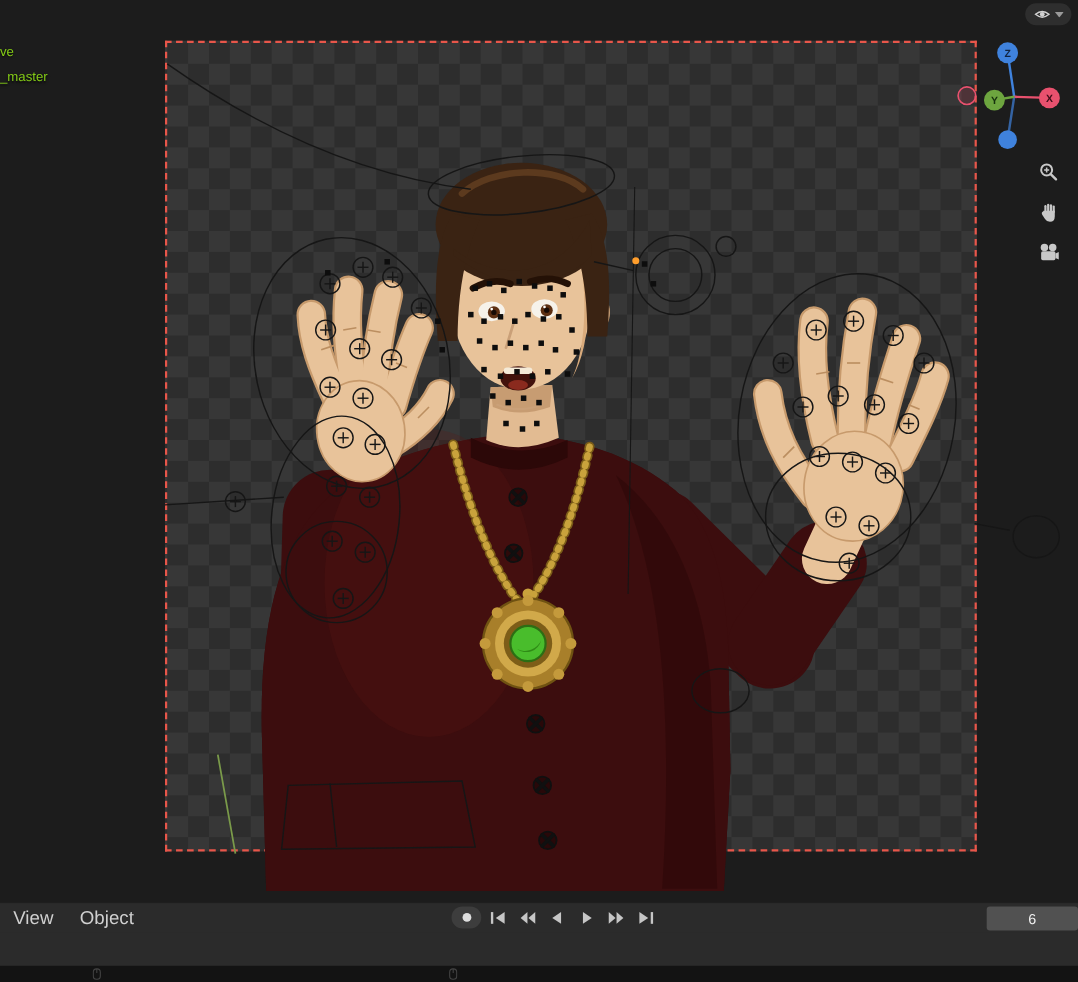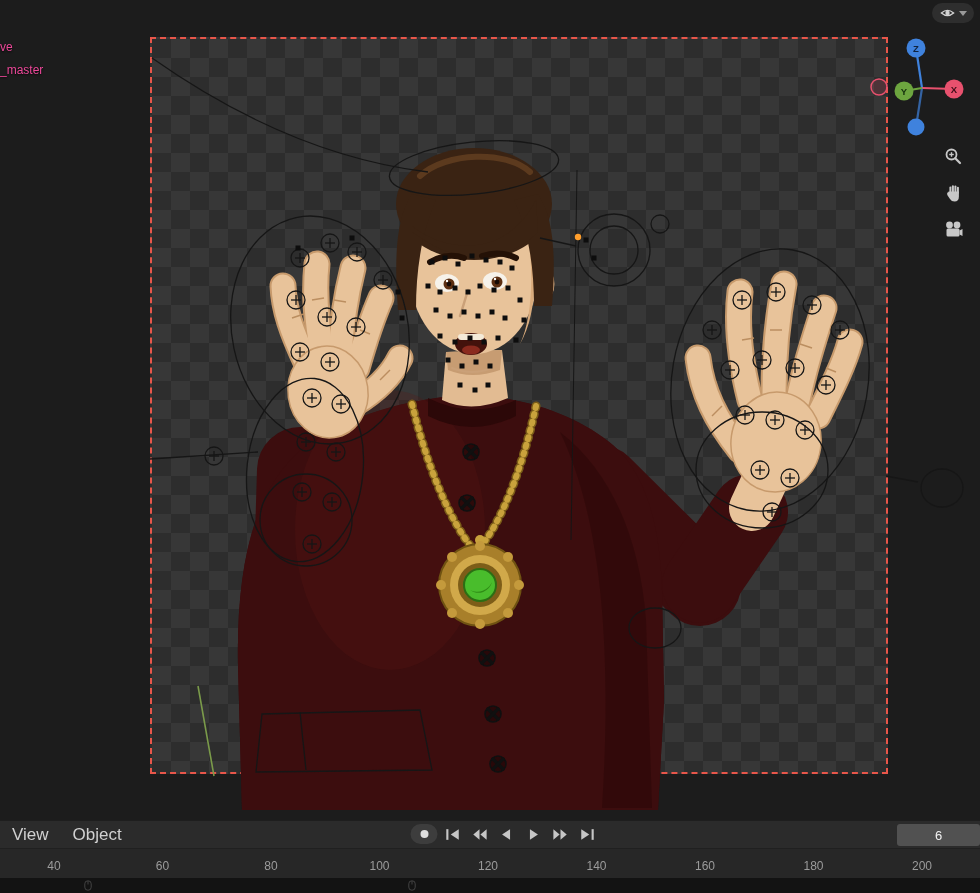--- a/index.html
+++ b/index.html
@@ -14,21 +14,21 @@
       border:2px dashed #e8564a;
       box-shadow:0 0 0 2000px rgba(10,10,10,0.42);}
   .scene{position:absolute;left:0;top:0;width:980px;height:820px;pointer-events:none;}
 
   .vp-header{position:absolute;left:0;top:0;right:0;height:26px;background:#242424;
       display:flex;align-items:center;gap:9px;z-index:30;}
   .menu-btn{background:#2f2f2f;color:#dcdcdc;font-size:13px;border:none;border-radius:4px;
       padding:3px 9px;line-height:14px;cursor:default;}
   .menu-btn:first-child{margin-left:-10px;}
 
-  .vp-overlay-text{position:absolute;left:0;z-index:25;color:#ec4899;font-size:12px;
+  .vp-overlay-text{position:absolute;left:0;z-index:25;color:#84cc16;font-size:12px;
       text-shadow:0 1px 2px rgba(0,0,0,.8);}
   .vp-line1{top:40px;} .vp-line2{top:63px;text-align:center;}
 
   .eye-pill{position:absolute;top:3px;right:6px;height:20px;background:#2e2e2e;border-radius:10px;
       display:flex;align-items:center;gap:3px;padding:0 7px;z-index:40;}
 
   .gizmo{position:absolute;left:856px;top:30px;z-index:26;}
   .tool-btn{position:absolute;right:16px;width:22px;height:22px;z-index:26;display:flex;
       align-items:center;justify-content:center;}
   .tool-zoom{top:145px;} .tool-hand{top:182px;} .tool-camera{top:218px;}
@@ -563,31 +563,20 @@
             <rect x="13.6" y="1" width="2.4" height="12"></rect>
           </svg>
       </button>
     </div>
 
     <div class="frame-field">
       <span>6</span>
     </div>
   </div>
 
-  <div class="ruler">
-      <span class="tick" style="left: 54px;">40</span>
-      <span class="tick" style="left: 162.5px;">60</span>
-      <span class="tick" style="left: 271px;">80</span>
-      <span class="tick" style="left: 379.5px;">100</span>
-      <span class="tick" style="left: 488px;">120</span>
-      <span class="tick" style="left: 596.5px;">140</span>
-      <span class="tick" style="left: 705px;">160</span>
-      <span class="tick" style="left: 813.5px;">180</span>
-      <span class="tick" style="left: 922px;">200</span>
-    </div>
 
   <div class="statusbar">
     <svg class="sb-icon sb-1" width="8" height="11" viewBox="0 0 8 11">
       <rect x="0.8" y="0.8" width="6.4" height="9.4" rx="3" stroke="#6a6a6a" fill="none" stroke-width="1"></rect>
       <line x1="4" y1="1" x2="4" y2="4.5" stroke="#6a6a6a" stroke-width="1"></line>
     </svg>
     <svg class="sb-icon sb-2" width="8" height="11" viewBox="0 0 8 11">
       <rect x="0.8" y="0.8" width="6.4" height="9.4" rx="3" stroke="#6a6a6a" fill="none" stroke-width="1"></rect>
       <line x1="4" y1="1" x2="4" y2="4.5" stroke="#6a6a6a" stroke-width="1"></line>
     </svg>

